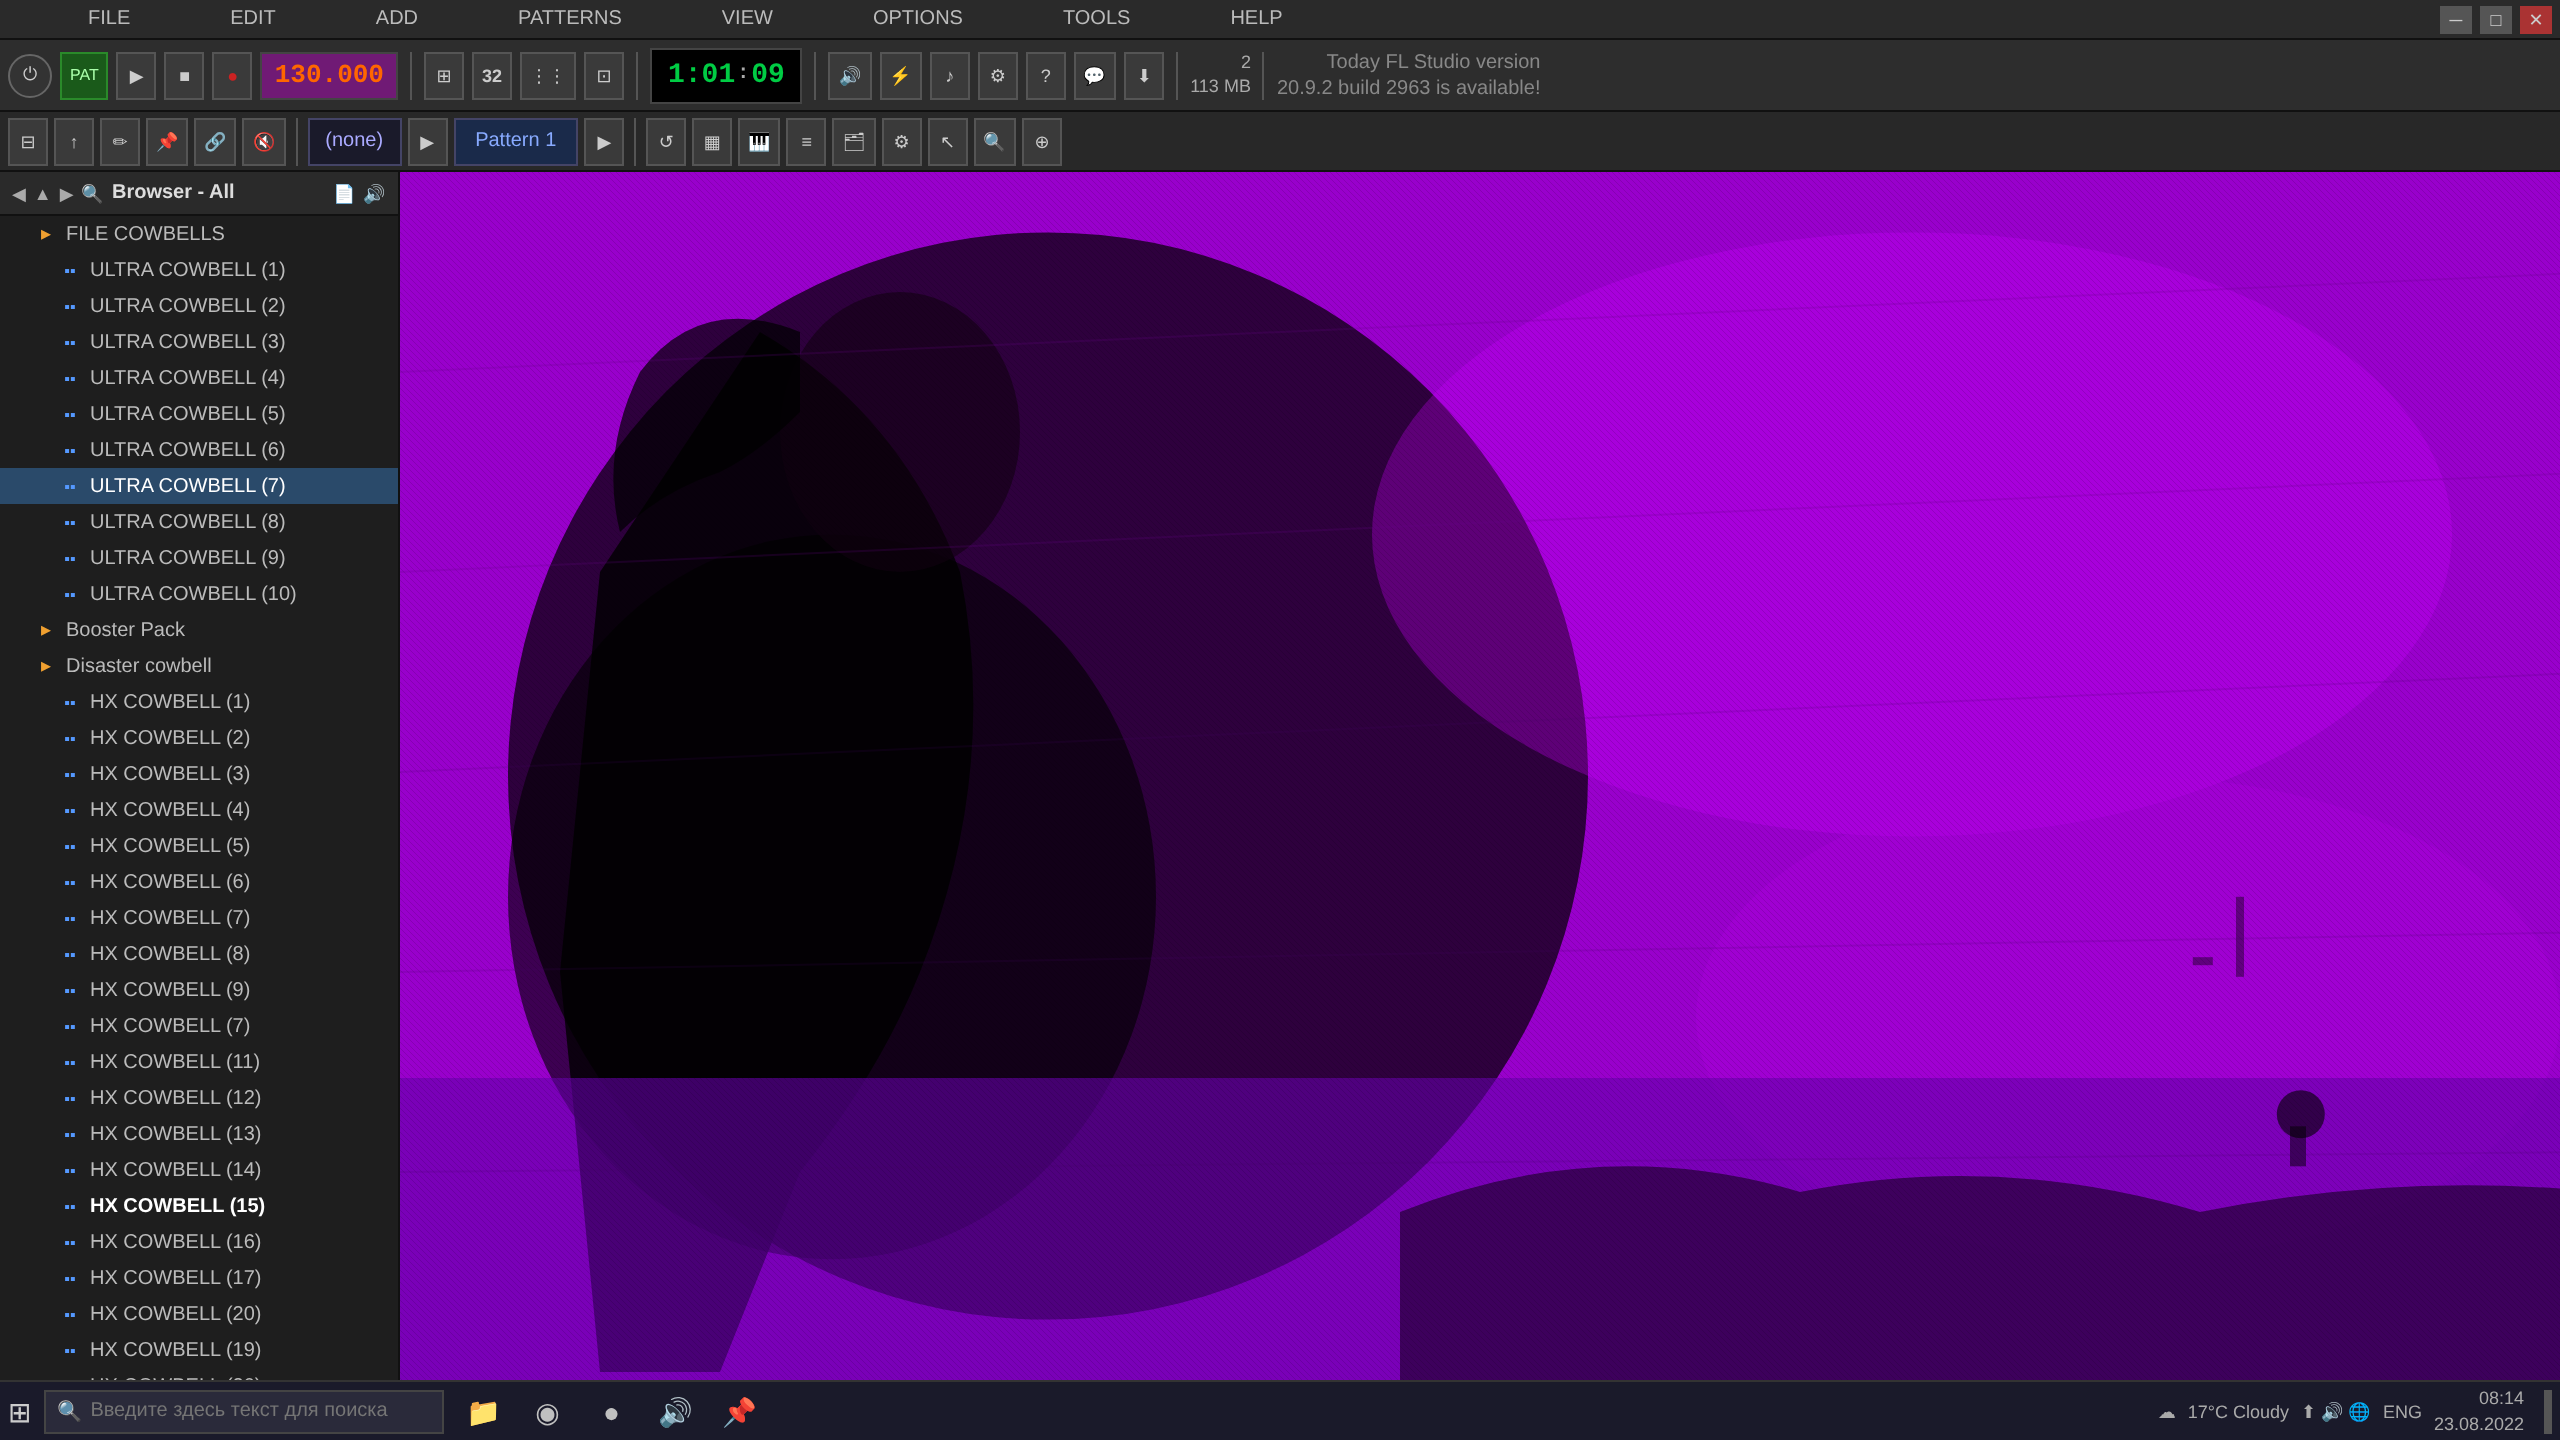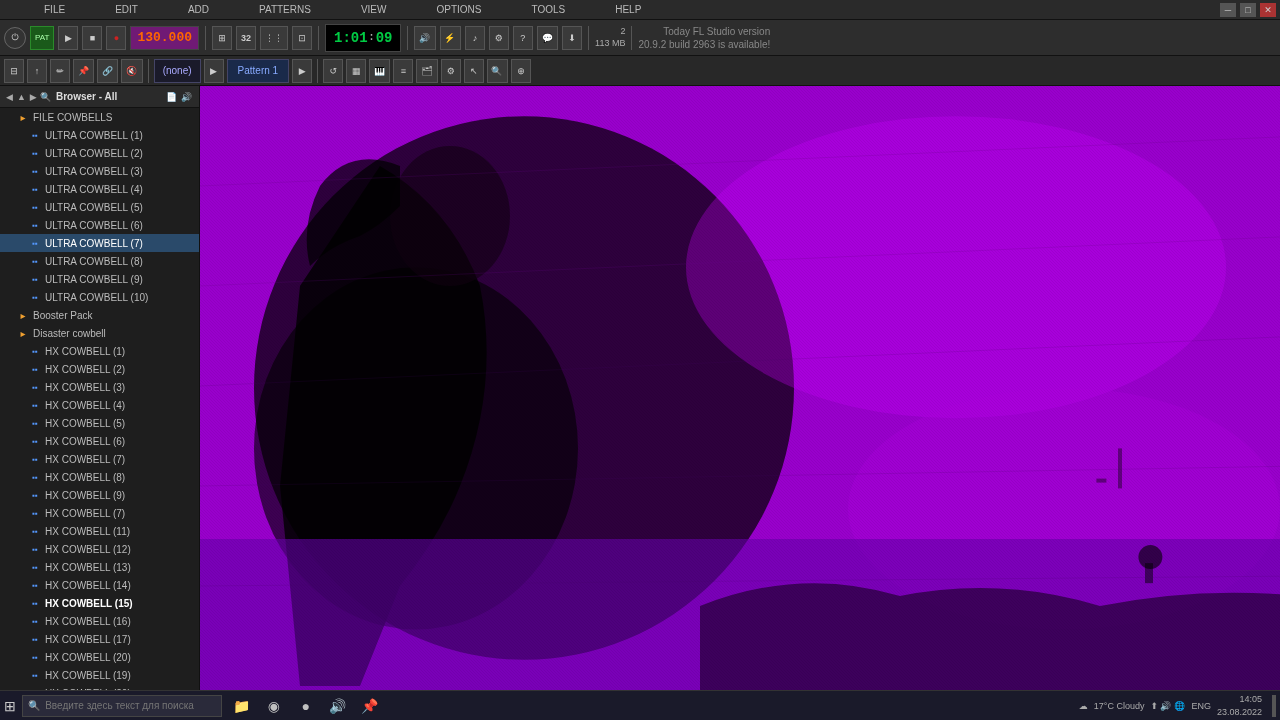--- a/index.html
+++ b/index.html
@@ -673,18 +673,18 @@
     <div class="taskbar-app">
       <span style="font-size:14px;">📌</span>
     </div>
   </div>
   <div class="sys-tray">
     <span>☁</span>
     <span>17°C  Cloudy</span>
     <span style="font-size:9px;">⬆ 🔊 🌐</span>
     <span>ENG</span>
     <div class="clock">
-      <div>14:05</div>
+      <div>08:14</div>
       <div>23.08.2022</div>
     </div>
     <span style="width:4px;height:22px;background:#555;margin-left:4px;display:inline-block;"></span>
   </div>
 </div>
 
 </body></html>

